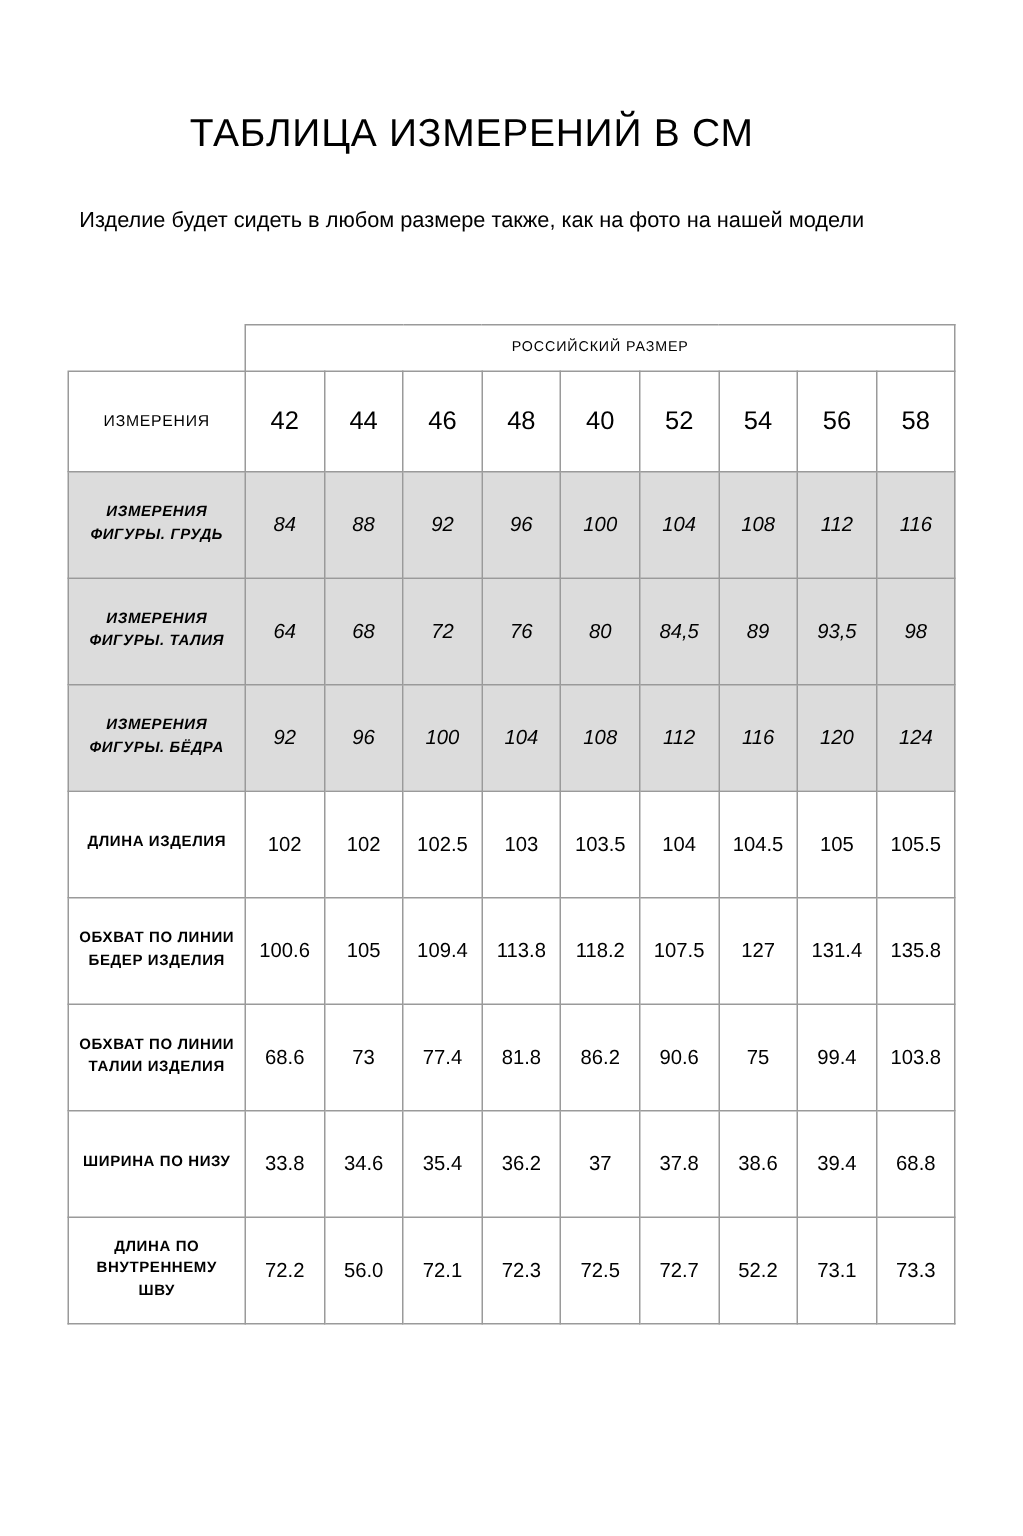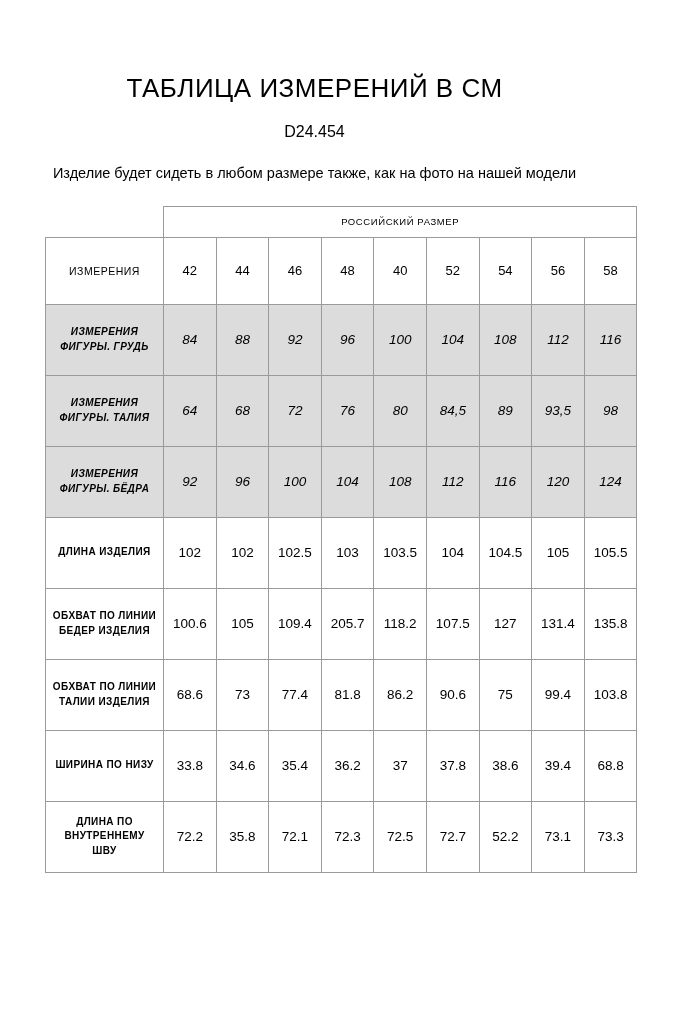--- a/index.html
+++ b/index.html
@@ -34,29 +34,29 @@
     text-align: center;
     font-size: 16px;
     font-weight: 400;
     margin: 0;
     padding-top: 20px;
   }
   .note {
     text-align: center;
     font-size: 14.5px;
     font-weight: 400;
-    margin: 0 auto;
+    margin: 12px auto;
     padding-top: 22px;
     max-width: 540px;
     line-height: 1.45;
   }
   table.size-table {
     border-collapse: collapse;
     width: 592px;
-    margin-top: 22px;
+    margin-top: 58px;
     table-layout: fixed;
     padding-left: 48px;
   }
   table.size-table td, table.size-table th {
     border: 1px solid #9a9a9a;
     text-align: center;
     vertical-align: middle;
     font-weight: 400;
     padding: 4px 2px;
   }
@@ -69,21 +69,21 @@
     letter-spacing: 0.6px;
     height: 22px;
     padding: 3px 2px;
   }
   .row-head-cell {
     font-size: 10.5px;
     letter-spacing: 0.5px;
     font-weight: 700;
   }
   .size-head {
-    font-size: 13px;
+    font-size: 17px;
     font-weight: 700;
     height: 58px;
   }
   .blank-cell {
     border-top: none !important;
     border-left: none !important;
     border-right: 1px solid #9a9a9a !important;
   }
   .body-row td {
     height: 62px;
@@ -103,21 +103,20 @@
     font-style: italic;
   }
   .shaded .rowlabel { font-weight: 700; }
 </style>
 </head>
 <body>
 
 <div class="page">
 
   <h1 class="title">ТАБЛИЦА ИЗМЕРЕНИЙ В СМ</h1>
-  <div class="subtitle">D24.454</div>
   <div class="note">Изделие будет сидеть в любом размере также, как на фото на нашей модели</div>
 
   <table class="size-table">
     <colgroup>
       <col class="label-col">
       <col class="size-col">
         <col class="size-col">
         <col class="size-col">
       <col class="size-col">
         <col class="size-col">
@@ -189,21 +188,21 @@
           <td class="val">104</td>
           <td class="val">104.5</td>
           <td class="val">105</td>
           <td class="val">105.5</td>
         </tr>
         <tr class="body-row">
           <td class="rowlabel">ОБХВАТ ПО ЛИНИИ БЕДЕР ИЗДЕЛИЯ</td>
           <td class="val">100.6</td>
           <td class="val">105</td>
           <td class="val">109.4</td>
-          <td class="val">205.7</td>
+          <td class="val">113.8</td>
           <td class="val">118.2</td>
           <td class="val">107.5</td>
           <td class="val">127</td>
           <td class="val">131.4</td>
           <td class="val">135.8</td>
         </tr>
         <tr class="body-row">
           <td class="rowlabel">ОБХВАТ ПО ЛИНИИ ТАЛИИ ИЗДЕЛИЯ</td>
           <td class="val">68.6</td>
           <td class="val">73</td>
@@ -223,21 +222,21 @@
           <td class="val">36.2</td>
           <td class="val">37</td>
           <td class="val">37.8</td>
           <td class="val">38.6</td>
           <td class="val">39.4</td>
           <td class="val">68.8</td>
         </tr>
         <tr class="body-row">
           <td class="rowlabel">ДЛИНА ПО ВНУТРЕННЕМУ ШВУ</td>
           <td class="val">72.2</td>
-          <td class="val">35.8</td>
+          <td class="val">56.0</td>
           <td class="val">72.1</td>
           <td class="val">72.3</td>
           <td class="val">72.5</td>
           <td class="val">72.7</td>
           <td class="val">52.2</td>
           <td class="val">73.1</td>
           <td class="val">73.3</td>
         </tr>
       </tbody>
   </table>

